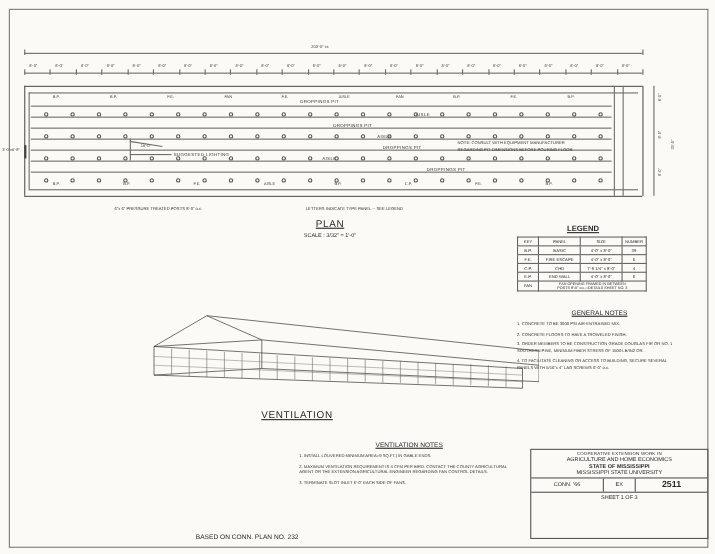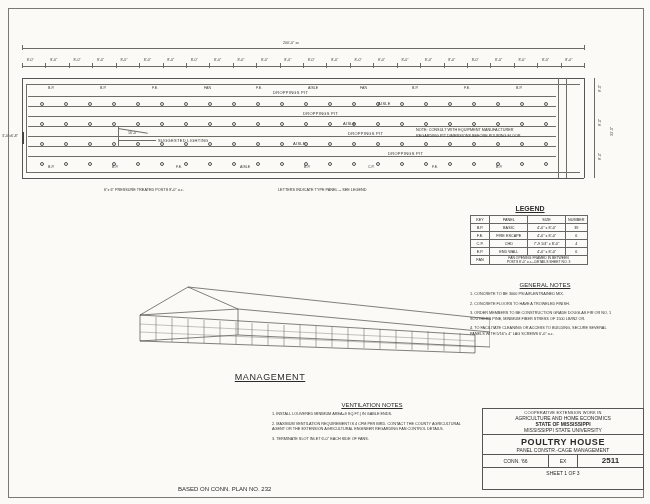--- a/index.html
+++ b/index.html
@@ -262,20 +262,24 @@
     <div class="dim" style="left:576px;top:38px;height:0;width:0;border-left:1px solid #6b6b63;border-top:none;height:100px;"></div>
     <div class="dimtxt" style="left:580px;top:52px;transform:rotate(-90deg);transform-origin:left top;">8'-0"</div>
     <div class="dimtxt" style="left:580px;top:86px;transform:rotate(-90deg);transform-origin:left top;">8'-0"</div>
     <div class="dimtxt" style="left:580px;top:120px;transform:rotate(-90deg);transform-origin:left top;">8'-0"</div>
     <div class="dimtxt" style="left:592px;top:96px;transform:rotate(-90deg);transform-origin:left top;">33'-0"</div>
 
     <div class="notes" style="left:86px;top:148px;">6"x 6" PRESSURE TREATED POSTS 8'-0" o.c.</div>
     <div class="notes" style="left:260px;top:148px;">LETTERS INDICATE TYPE PANEL -- SEE LEGEND</div>
   </div>
 
+  <div class="abs ctr" style="left:240px;top:198px;width:120px;">
+    <div class="t9 ul">PLAN</div>
+    <div class="t5" style="margin-top:3px;">SCALE : 3/32" = 1'-0"</div>
+  </div>
 
   <div id="legend">
     <div class="t7 ul ctr b" style="margin-bottom:3px;">LEGEND</div>
     <table class="lg">
       <thead>
         <tr>
           <th style="width:18px">KEY</th>
           <th style="width:40px">PANEL</th>
           <th style="width:40px">SIZE</th>
           <th style="width:20px">NUMBER</th>
@@ -364,42 +368,38 @@
           <line x1="358" y1="56" x2="358" y2="75"></line>
         <line x1="374" y1="57" x2="374" y2="76"></line>
           <line x1="390" y1="58" x2="390" y2="77"></line>
       </g>
       <g stroke="#6a6a62" stroke-width="0.4">
         <line x1="70" y1="49" x2="405" y2="66"></line>
         <line x1="70" y1="57" x2="405" y2="72"></line>
       </g>
     </svg>
   </div>
-  <div class="abs t9 ul ctr" style="left:210px;top:372px;width:120px;">MANAGEMENT</div>
+  <div class="abs t9 ul ctr" style="left:210px;top:372px;width:120px;">VENTILATION</div>
 
   <div class="abs" style="left:272px;top:402px;width:200px;">
     <div class="t6 ul ctr" style="margin-bottom:4px;">VENTILATION  NOTES</div>
     <div id="vnotes">
         <div class="notes" style="position: relative; margin-bottom: 4px; white-space: normal;">1. INSTALL LOUVERED MINIMUM AREA=9 SQ.FT.) IN GABLE ENDS.</div>
         <div class="notes" style="position: relative; margin-bottom: 4px; white-space: normal;">2. MAXIMUM VENTILATION REQUIREMENT IS 4 CFM PER BIRD. CONTACT THE COUNTY AGRICULTURAL AGENT OR THE EXTENSION AGRICULTURAL ENGINEER REGARDING FAN CONTROL DETAILS.</div>
         <div class="notes" style="position: relative; margin-bottom: 4px; white-space: normal;">3. TERMINATE SLOT INLET 6'-0" EACH SIDE OF FANS.</div>
       </div>
   </div>
 
   <div id="title">
     <div class="trow ctr" style="padding:2px 0 1px;border-bottom:1px solid #555;">
       <div class="t">COOPERATIVE EXTENSION WORK IN</div>
       <div class="t5">AGRICULTURE AND HOME ECONOMICS</div>
       <div class="t5 b">STATE OF MISSISSIPPI</div>
       <div class="t5">MISSISSIPPI STATE UNIVERSITY</div>
     </div>
-    <div class="trow ctr" style="padding:2px 0 1px;border-bottom:1px solid #555;">
-      <div class="t9 b">POULTRY HOUSE</div>
-      <div class="t5">PANEL CONSTR.-CAGE MANAGEMENT</div>
-    </div>
     <div style="display:flex;height:12px;border-bottom:1px solid #555;">
       <div class="t5 ctr" style="flex:1.4;border-right:1px solid #555;line-height:12px;">CONN. '66</div>
       <div class="t5 ctr" style="flex:.6;border-right:1px solid #555;line-height:12px;">EX</div>
       <div class="t8 ctr b" style="flex:1.4;line-height:12px;">2511</div>
     </div>
     <div class="ctr t5" style="height:11px;line-height:11px;">SHEET 1 OF 3</div>
   </div>
 
   <div class="abs t6" style="left:178px;top:486px;">BASED ON CONN. PLAN NO. 232</div>
 </div>

